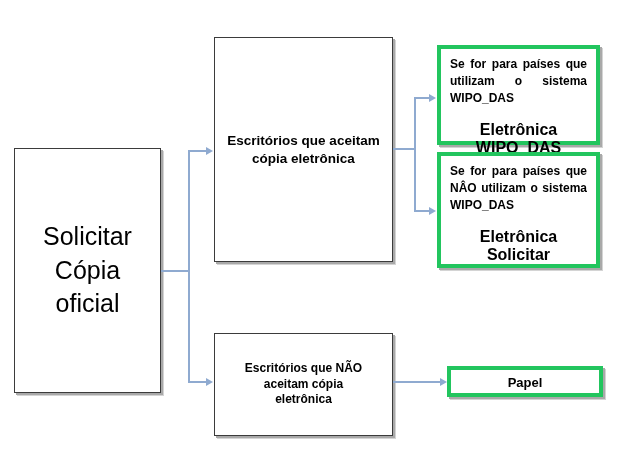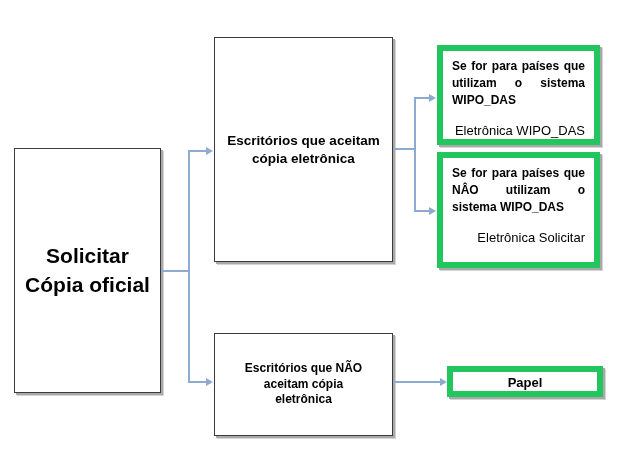--- a/index.html
+++ b/index.html
@@ -27,44 +27,44 @@
     text-align:center;
     color:#000;
     line-height:1.30;
     white-space:pre-line;
     padding:0 6px;
     box-sizing:border-box;
   }
 
   
   #box-start{left:14px;top:148px;width:147px;height:245px;}
-  #box-start .txt{font-size:21px;font-weight:700;line-height:1.35;}
+  #box-start .txt{font-size:25px;font-weight:400;line-height:1.35;}
 
   
   #box-electronic{left:214px;top:37px;width:179px;height:225px;align-items:center;}
   #box-electronic .txt{font-size:13.5px;font-weight:bold;}
 
   #box-not-electronic{left:214px;top:333px;width:179px;height:103px;}
   #box-not-electronic .txt{font-size:12px;font-weight:bold;}
 
   
   .outbox{
-    position:absolute;background:#fff;border:6px solid #22c55e;box-sizing:border-box;
+    position:absolute;background:#fff;border:4px solid #22c55e;box-sizing:border-box;
     box-shadow:2px 2px 0 0 #a9a9a9, 3px 3px 0 0 #d4d4d4;
     padding:7px 9px 6px 9px;
   }
   .outbox .cond{
     display:block;font-size:12px;font-weight:bold;color:#000;
     text-align:justify;text-align-last:left;line-height:1.42;
     word-spacing:0px;
   }
   .outbox .cond.spread{text-align:justify;}
   .outbox .result{
-    display:block;font-size:13px;font-weight:normal;color:#000;
-    text-align:right;margin-top:14px;
+    display:block;font-size:16px;font-weight:bold;color:#000;
+    text-align:center;margin-top:14px;
   }
   #box-wipo{left:437px;top:45px;width:163px;height:100px;}
   #box-delivery{left:437px;top:152px;width:163px;height:116px;}
 
   #box-paper{left:447px;top:366px;width:156px;height:31px;display:flex;align-items:center;}
   #box-paper .txt{font-size:13px;font-weight:bold;text-align:center;width:100%;color:#000;}
 
   
   .conn{position:absolute;background:#8faad0;}
   .h{height:1.6px;}

